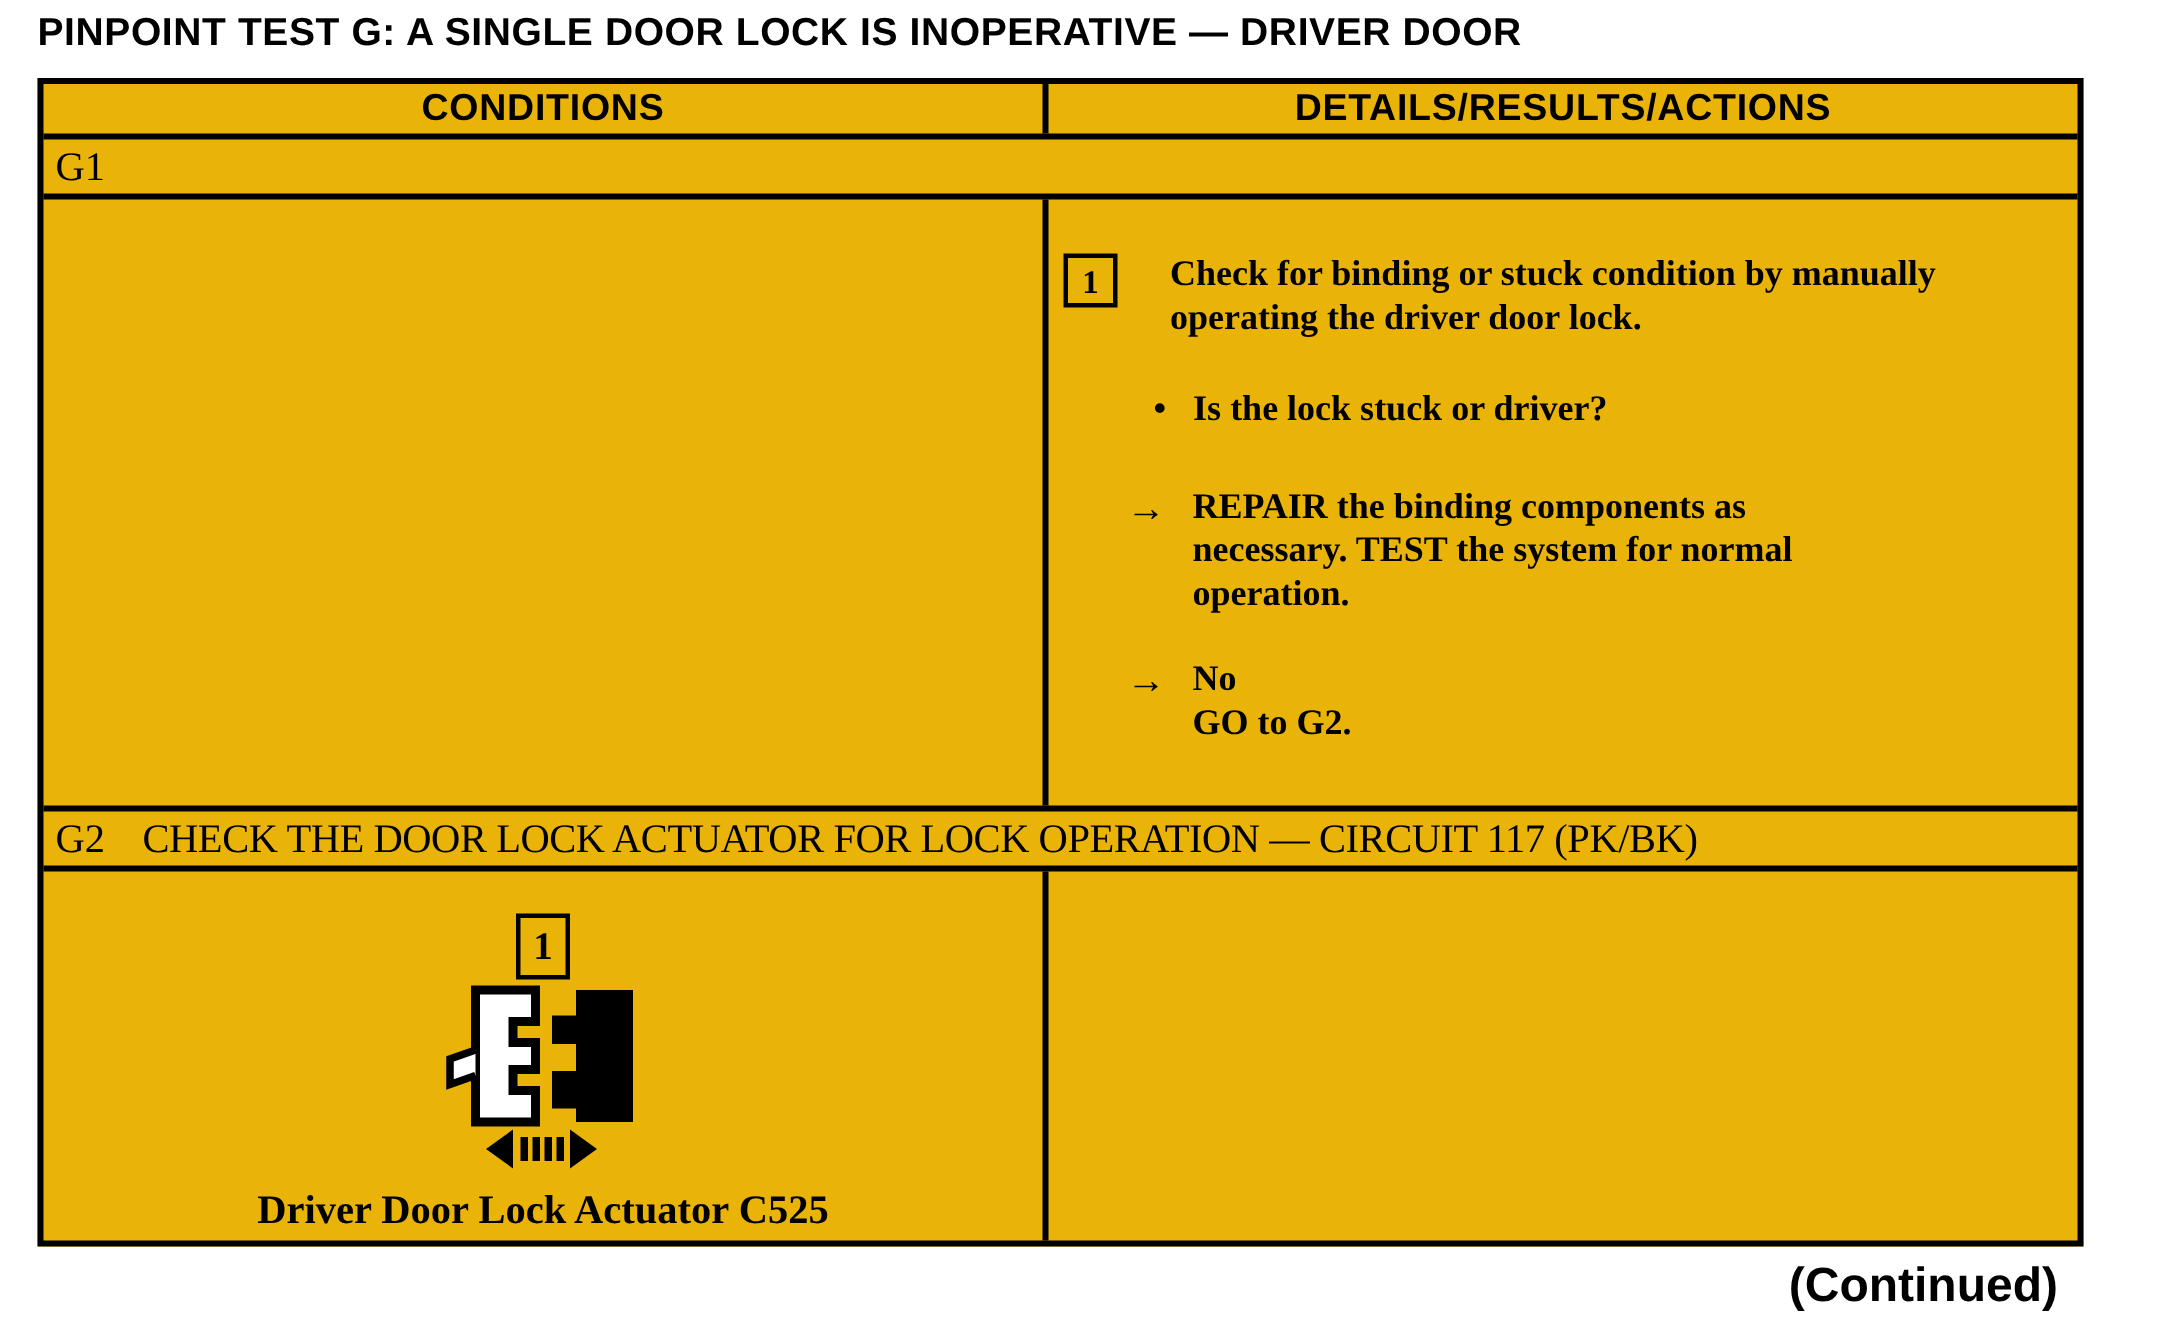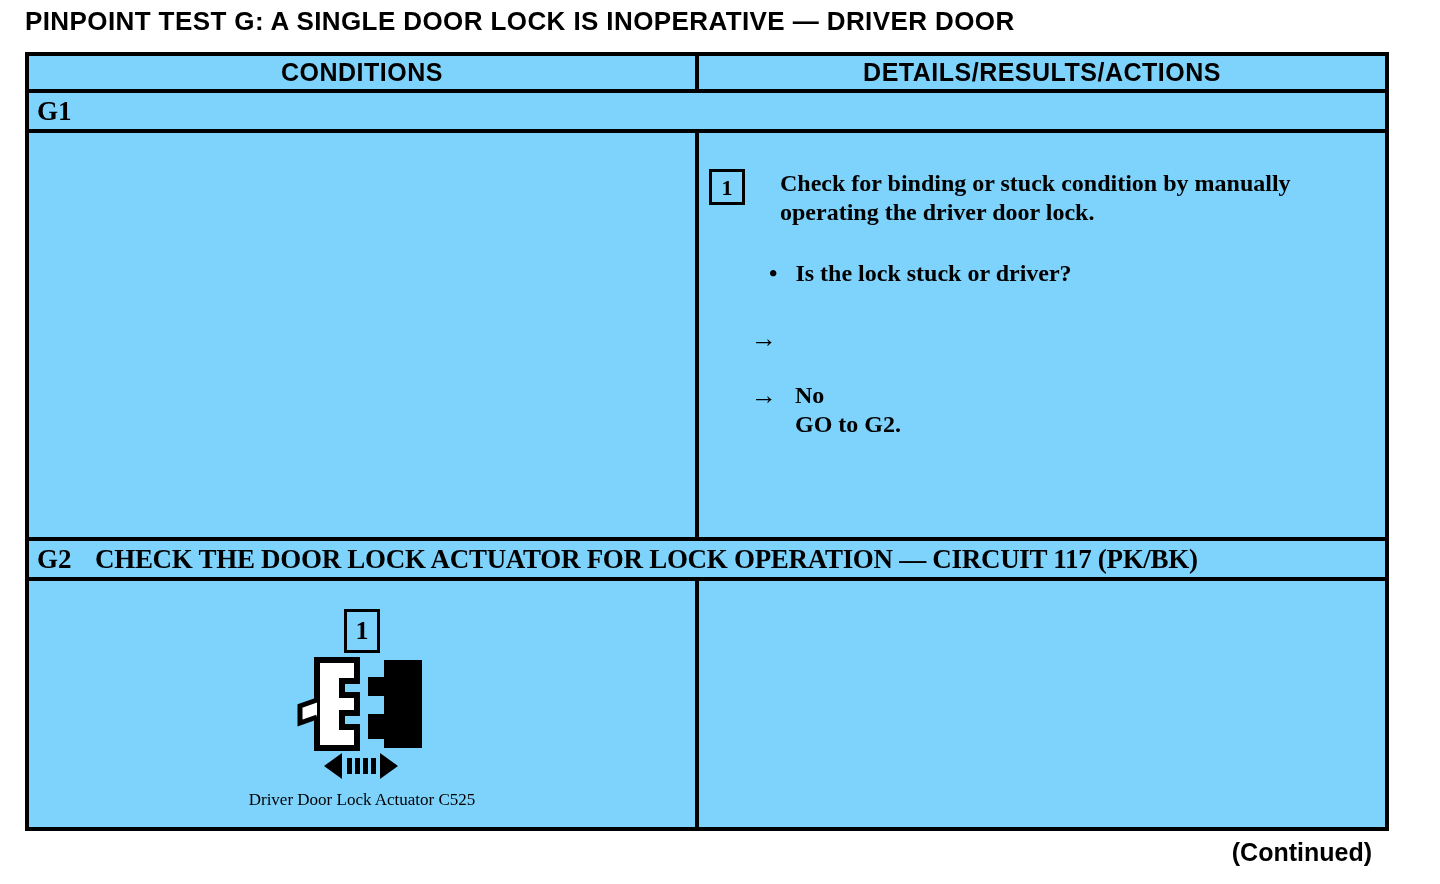--- a/index.html
+++ b/index.html
@@ -28,21 +28,21 @@
   }
 
   
   .pinpoint-table {
     position: absolute;
     left: 25px;
     top: 52px;
     width: 1364px;
     height: 779px;
     border: 4px solid #000;
-    background: #7dd3fc;
+    background: #eab308;
   }
 
   .header-row {
     display: grid;
     grid-template-columns: 670px 1fr;
     height: 37px;
     border-bottom: 4px solid #000;
   }
   .head-cell {
     display: flex;
@@ -54,21 +54,21 @@
     letter-spacing: 0.5px;
   }
   .head-cell.left { border-right: 4px solid #000; }
 
   .band-row {
     height: 40px;
     border-bottom: 4px solid #000;
     display: flex;
     align-items: center;
     font-family: "Liberation Serif", serif;
-    font-weight: bold;
+    font-weight: normal;
     font-size: 27px;
     white-space: nowrap;
   }
   .band-id { margin-left: 8px; width: 58px; flex-shrink: 0; }
   .band-title { letter-spacing: -0.3px; }
 
   .body-row {
     display: grid;
     grid-template-columns: 670px 1fr;
   }
@@ -125,34 +125,34 @@
     display: flex;
     align-items: center;
     justify-content: center;
     font-family: "Liberation Serif", serif;
     font-weight: bold;
     font-size: 26px;
   }
   .figure svg { display: block; margin: 0 auto; }
   .figure-caption {
     margin-top: auto;
-    padding-bottom: 17px;
-    font-family: "Liberation Serif", serif;
-    font-weight: normal;
-    font-size: 17px;
+    padding-bottom: 5px;
+    font-family: "Liberation Serif", serif;
+    font-weight: bold;
+    font-size: 27px;
   }
 
   
   .continued {
     position: absolute;
     right: 68px;
     top: 838px;
     font-family: "Liberation Sans", sans-serif;
     font-weight: bold;
-    font-size: 25px;
+    font-size: 32px;
   }
 </style>
 </head>
 <body>
 
 <div class="page">
 
   <div class="doc-title">PINPOINT TEST G: A SINGLE DOOR LOCK IS INOPERATIVE — DRIVER DOOR</div>
 
   <div class="pinpoint-table">
@@ -176,20 +176,21 @@
         </div>
 
         <div class="bullet-line">
           <span class="bullet">•</span>
           <span class="question">Is the lock stuck or driver?</span>
         </div>
 
         <div class="result-line yes">
           <span class="result-arrow">→</span>
           <span class="result-text">
+            <span class="result-action" style="display:block">REPAIR the binding components as necessary. TEST the system for normal operation.</span>
           </span>
         </div>
 
         <div class="result-line no">
           <span class="result-arrow">→</span>
           <span class="result-text">
             <span class="result-answer" style="display:block">No</span>
             <span class="result-action" style="display:block">GO to G2.</span>
           </span>
         </div>

